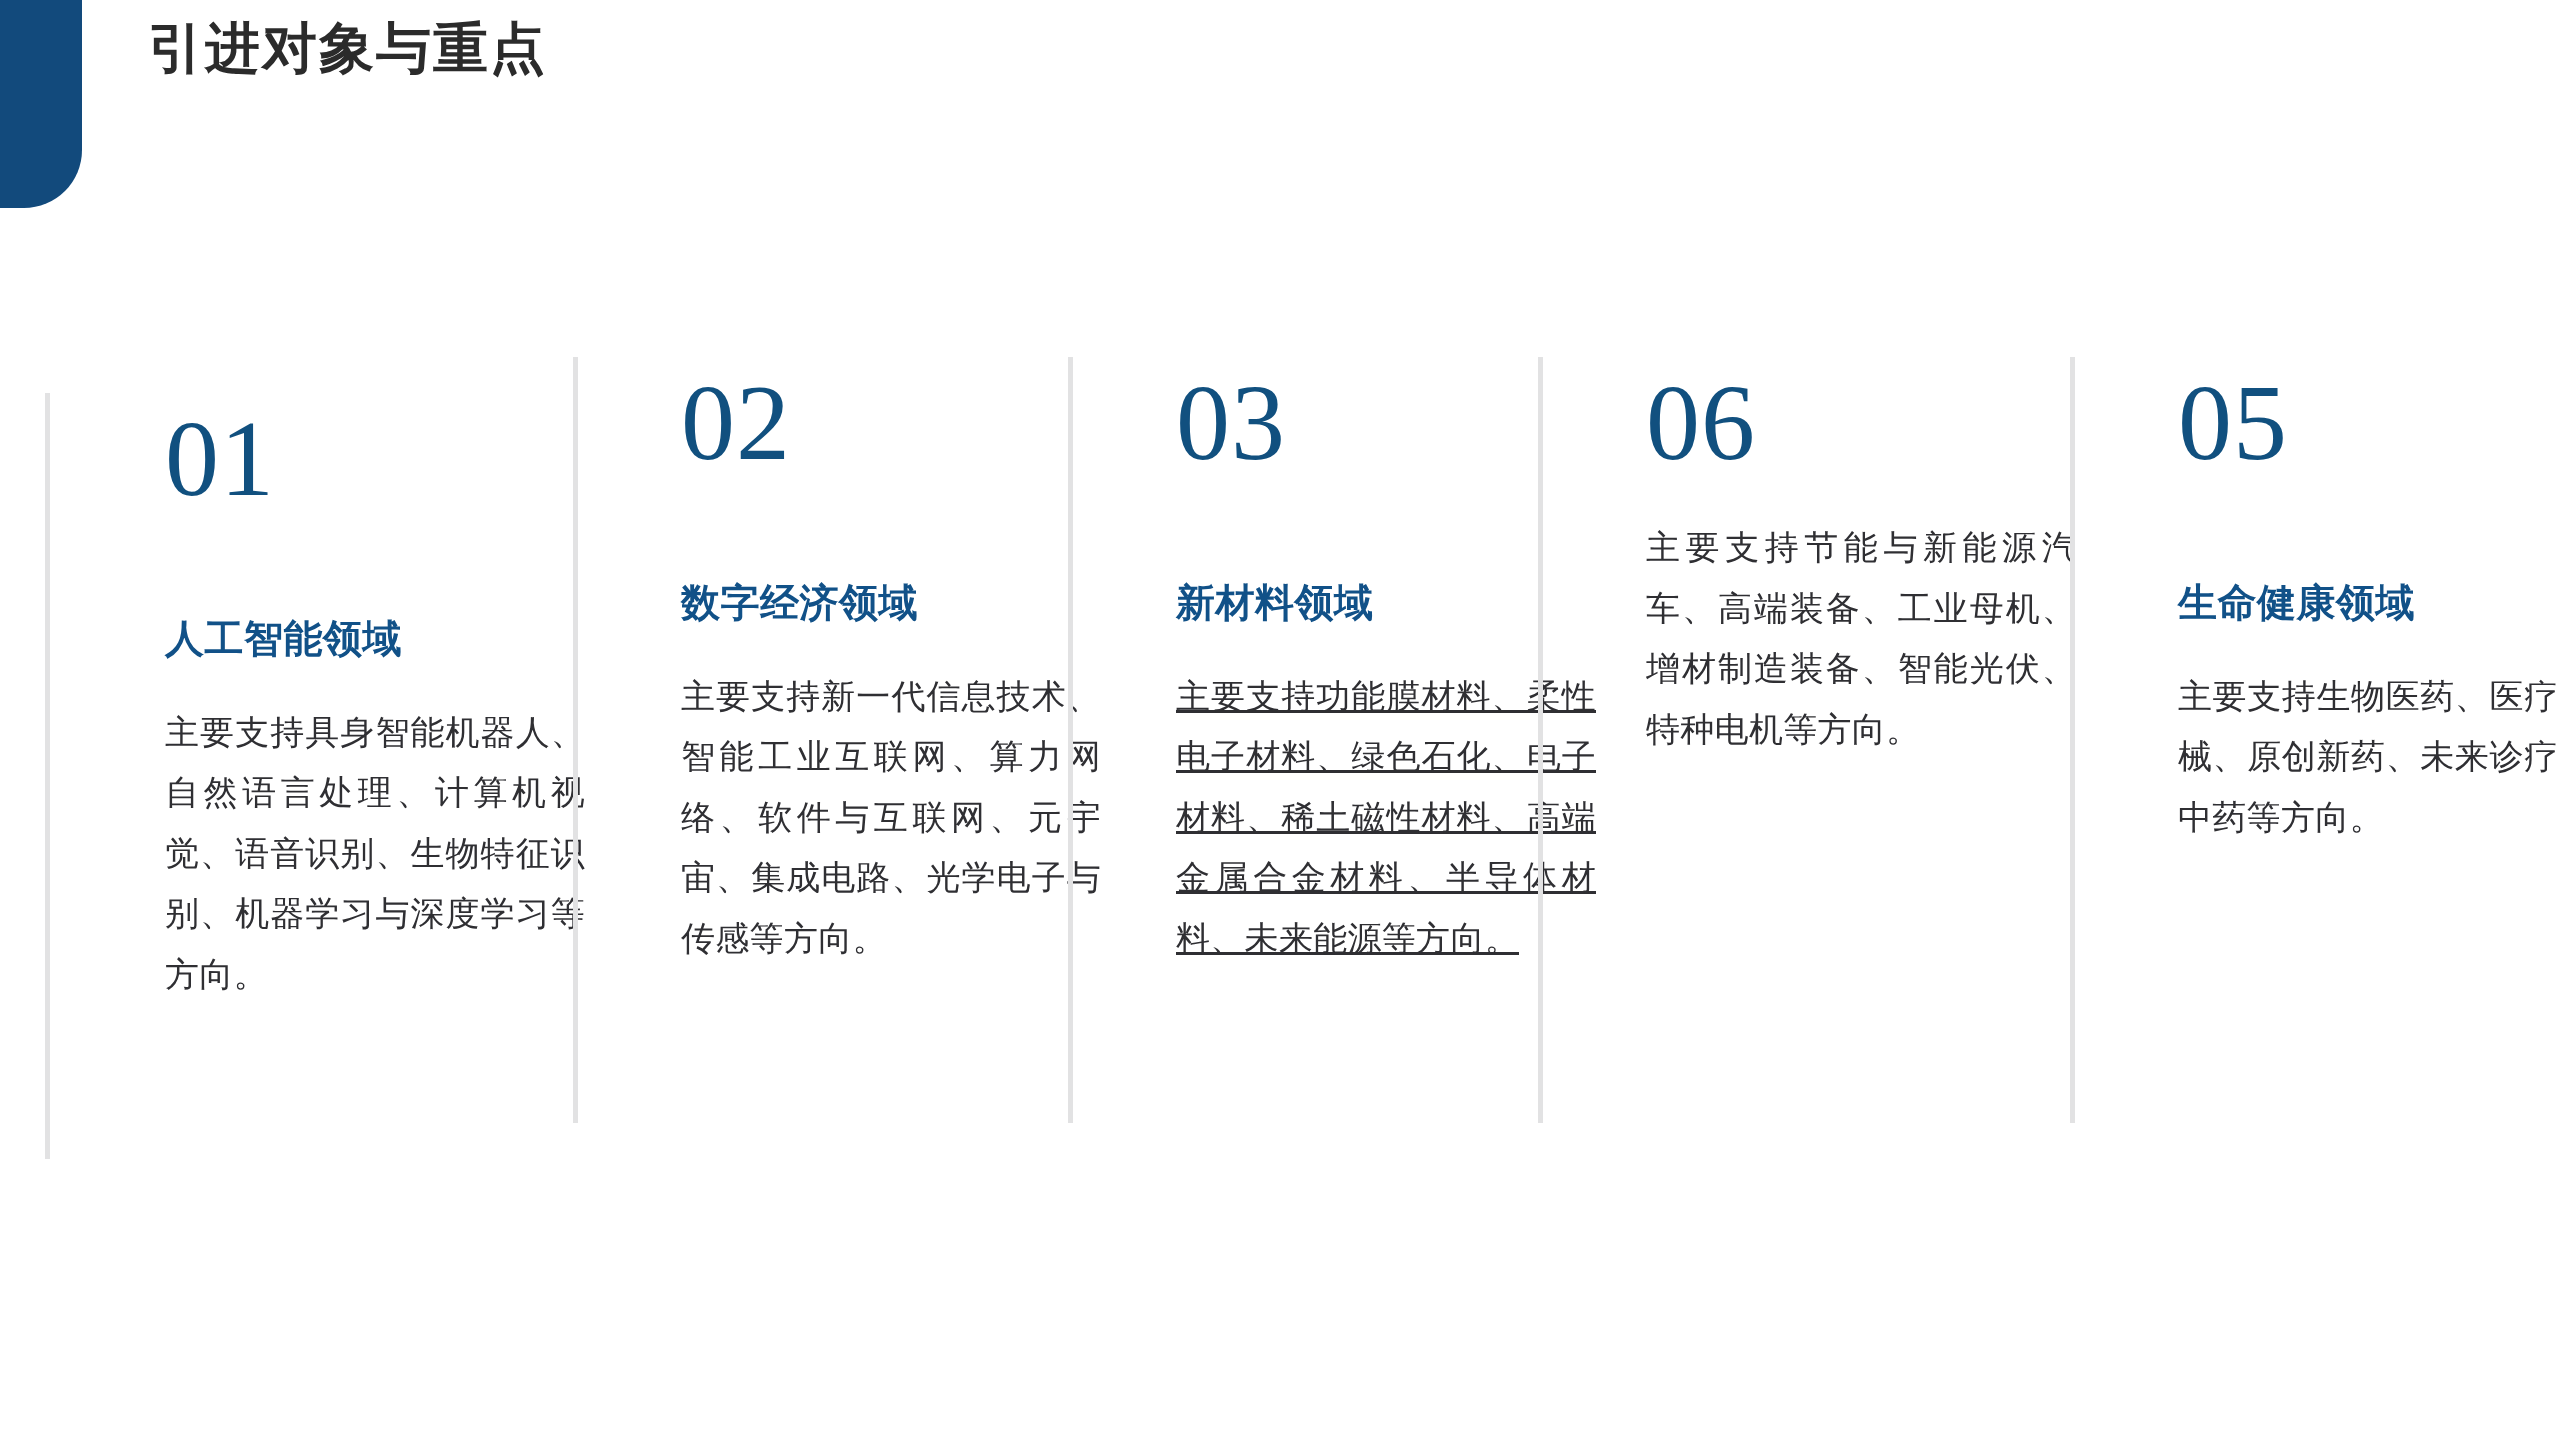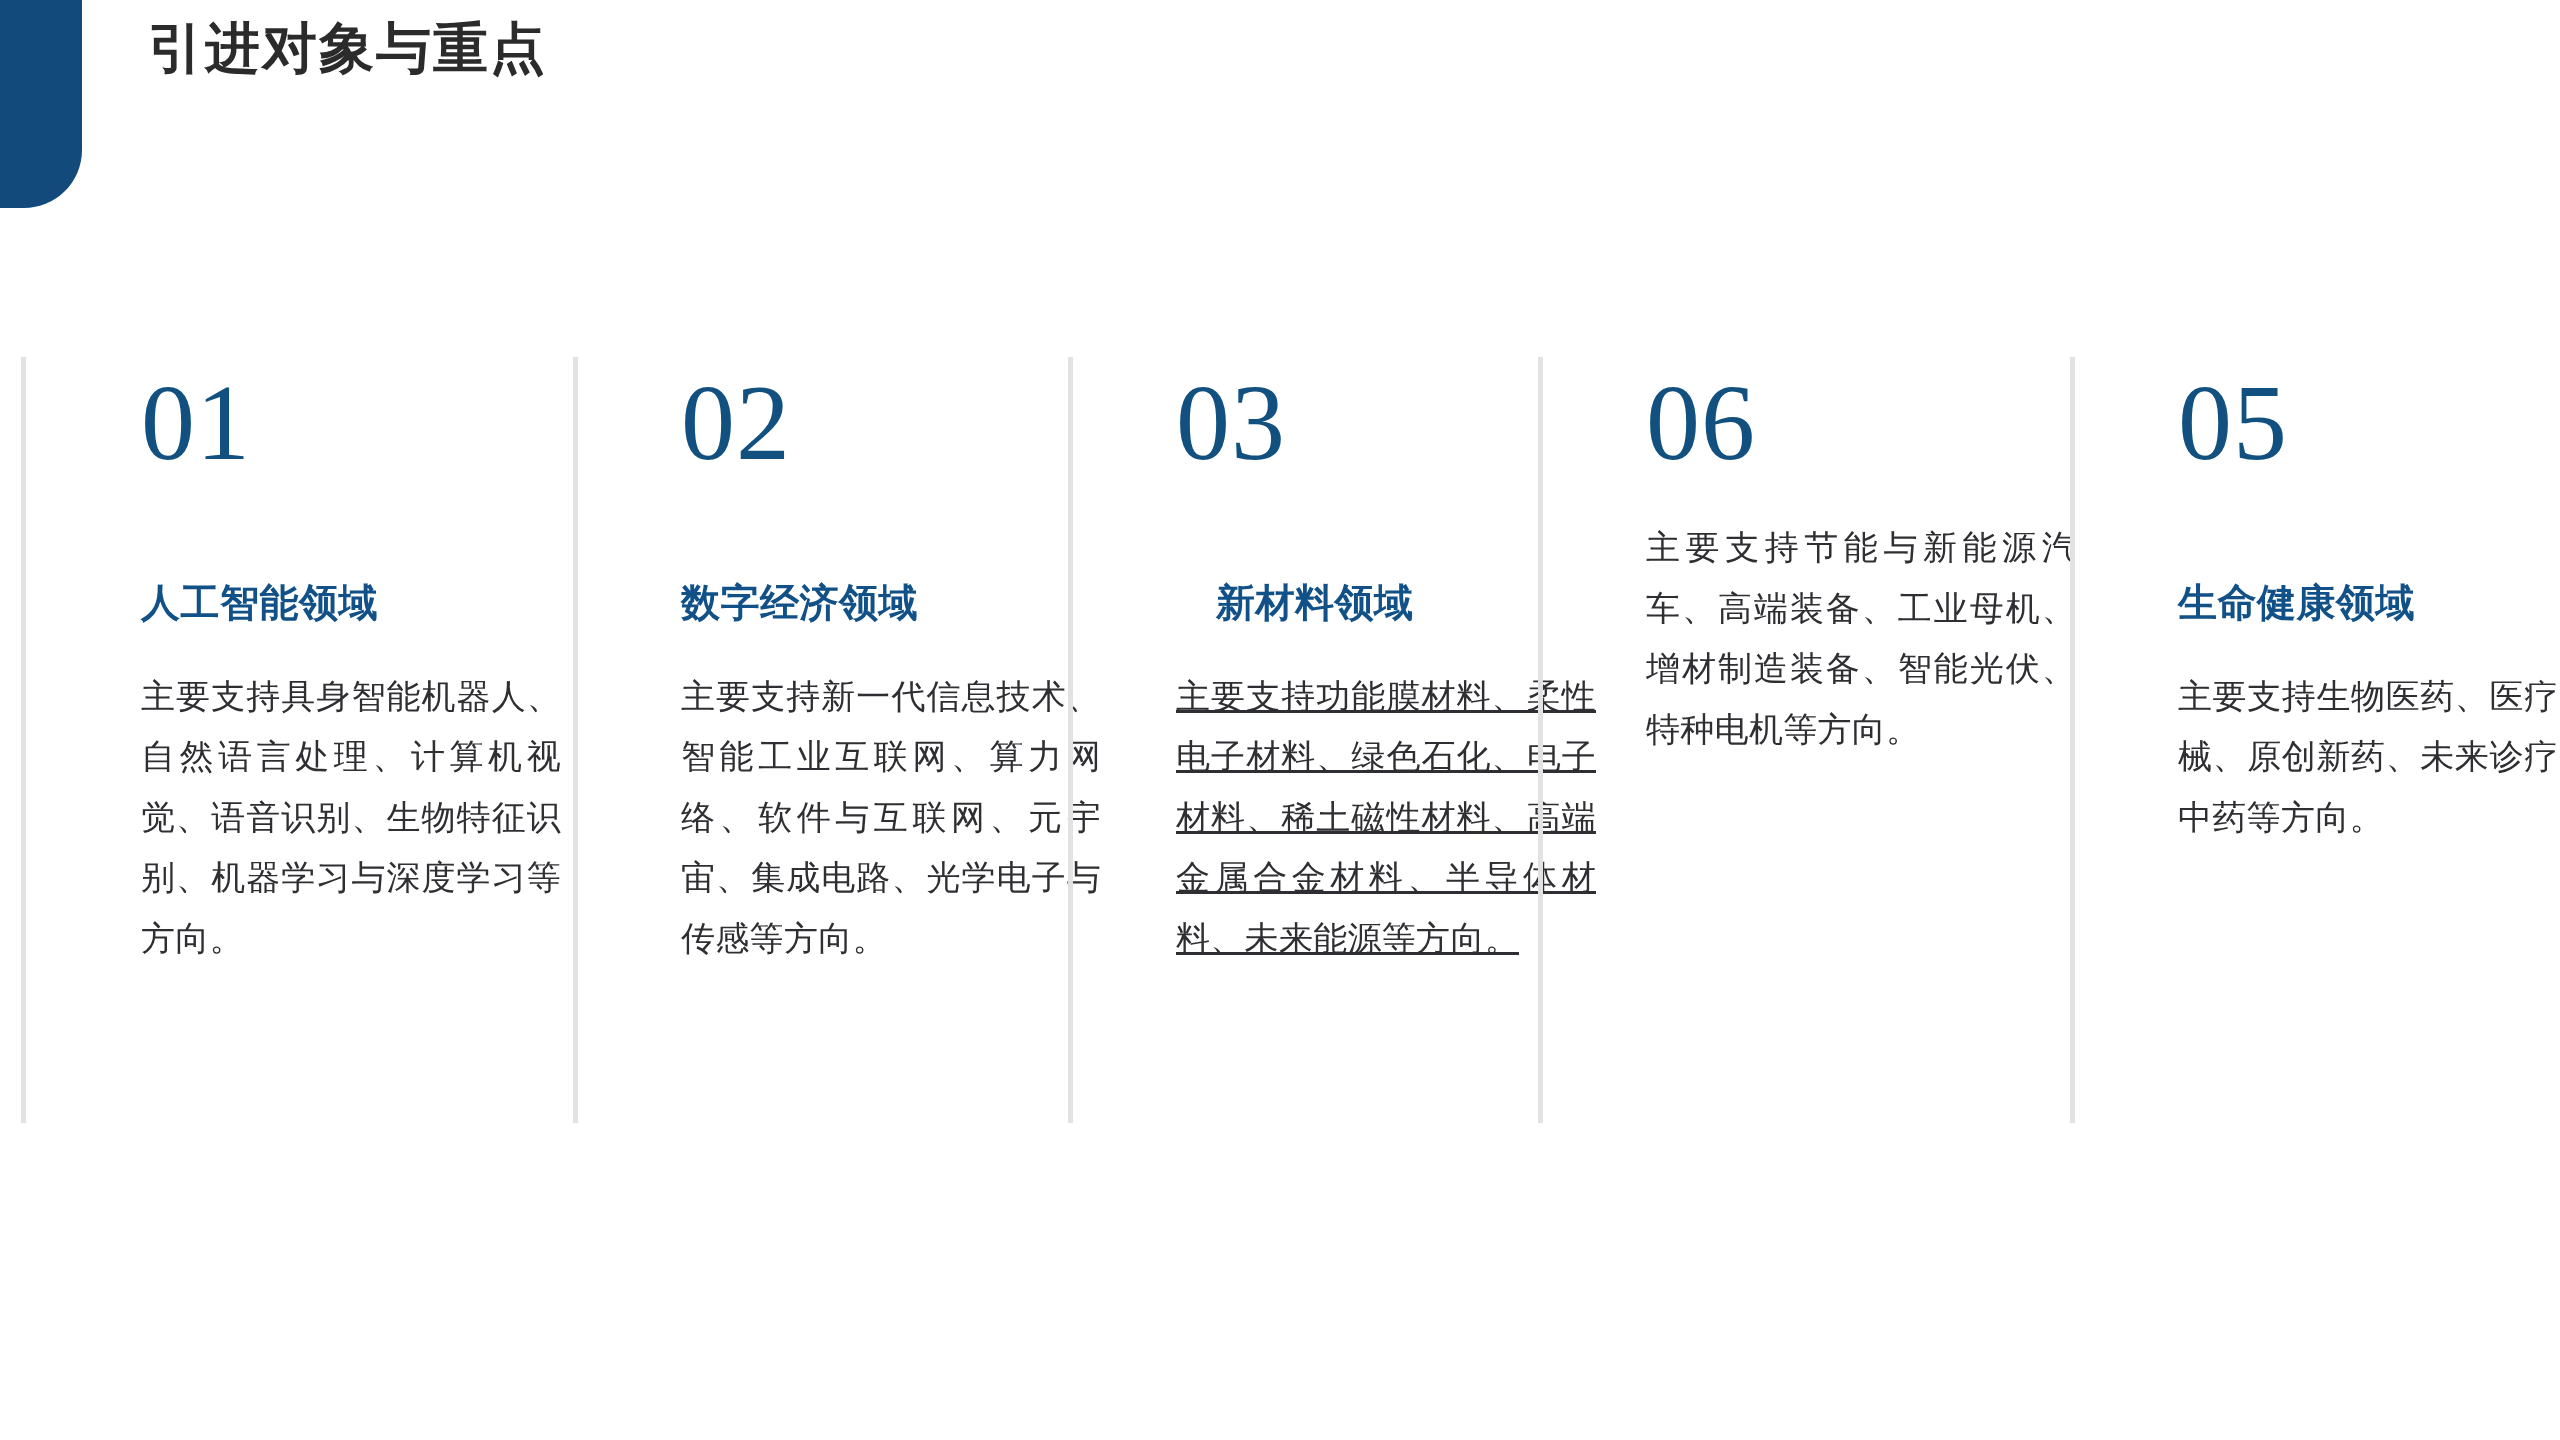--- a/index.html
+++ b/index.html
@@ -80,21 +80,21 @@
     font-weight:400;
     color:#2f2f33;
     line-height:1.78;
     letter-spacing:0.3px;
     margin-top:40px;
     text-align:justify;
     text-justify:inter-ideograph;
   }
 
   
-  #col-1{ left:21px;  width:540px; }
+  #col-1{ left:45px;  width:540px;margin-top:36px; }
   #col-2{ left:573px; width:497px; }
   #col-3{ left:1068px;width:472px; }
   #col-4{ left:1538px;width:534px; }
   #col-5{ left:2070px;width:470px; }
 
   #col-2 .col-body,
   #col-3 .col-body,
   #col-4 .col-body,
   #col-5 .col-body{ left:108px; width:420px; }
   #col-3 .col-body{ width:420px; }
@@ -125,21 +125,21 @@
       <div class="col-num" style="color: rgb(17, 80, 127);">02</div>
       <div class="col-heading" style="color: rgb(17, 81, 136);">数字经济领域</div>
       <div class="col-desc" style="color: rgb(47, 47, 51);">主要支持新一代信息技术、智能工业互联网、算力网络、软件与互联网、元宇宙、集成电路、光学电子与传感等方向。</div>
     </div>
   </div>
 
   <div class="col" id="col-3">
     <div class="col-rule" style="background: rgb(226, 226, 227);"></div>
     <div class="col-body">
       <div class="col-num" style="color: rgb(17, 80, 127);">03</div>
-      <div class="col-heading" style="color: rgb(17, 81, 136); margin-left: 40px;">新材料领域</div>
+      <div class="col-heading" style="color: rgb(17, 81, 136);">新材料领域</div>
       <div class="col-desc" style="color: rgb(47, 47, 51); text-decoration: underline;">主要支持功能膜材料、柔性电子材料、绿色石化、电子材料、稀土磁性材料、高端金属合金材料、半导体材料、未来能源等方向。</div>
     </div>
   </div>
 
   <div class="col" id="col-4">
     <div class="col-rule" style="background: rgb(226, 226, 227);"></div>
     <div class="col-body">
       <div class="col-num" style="color: rgb(17, 80, 127);">06</div>
       <div class="col-desc" style="color: rgb(47, 47, 51);">主要支持节能与新能源汽车、高端装备、工业母机、增材制造装备、智能光伏、特种电机等方向。</div>
     </div>

